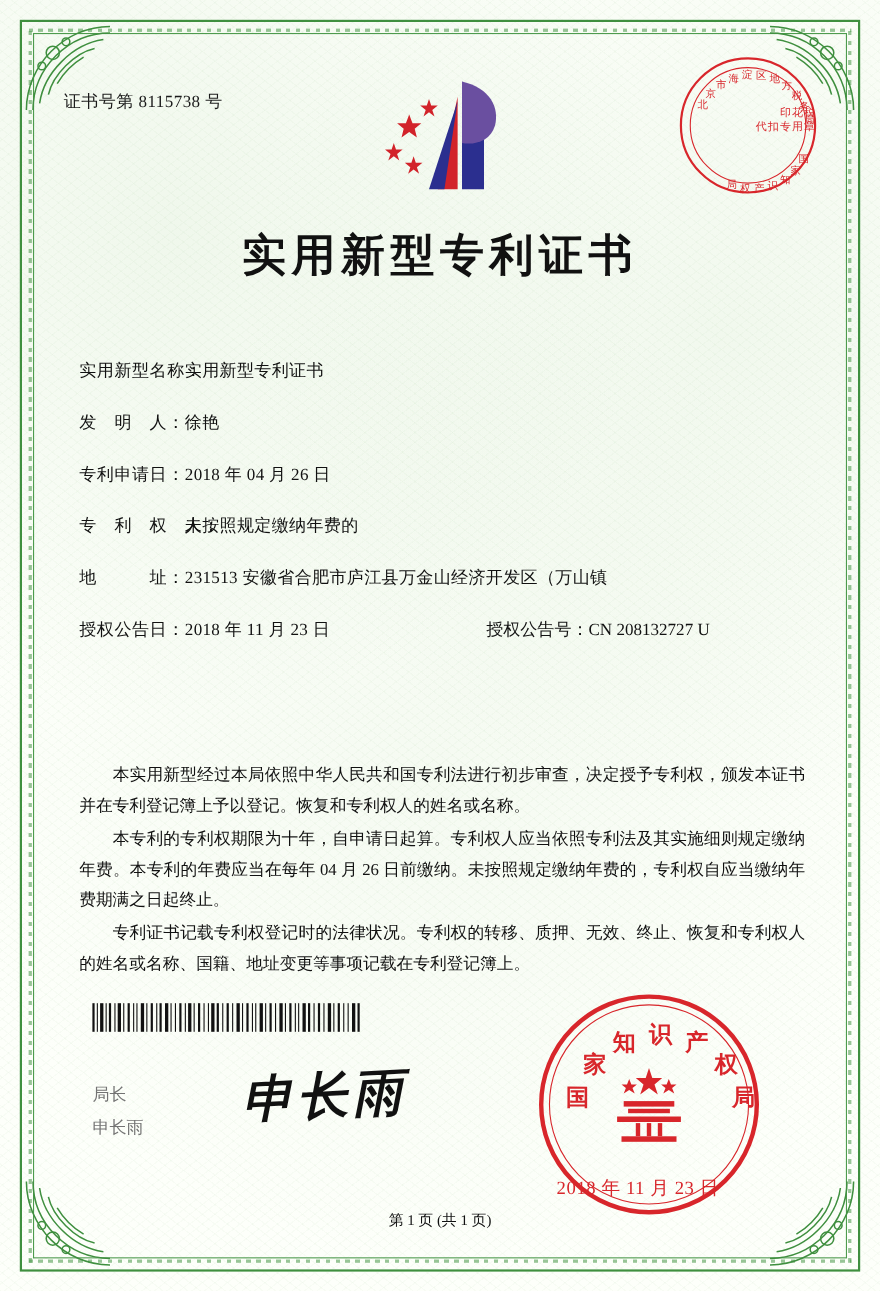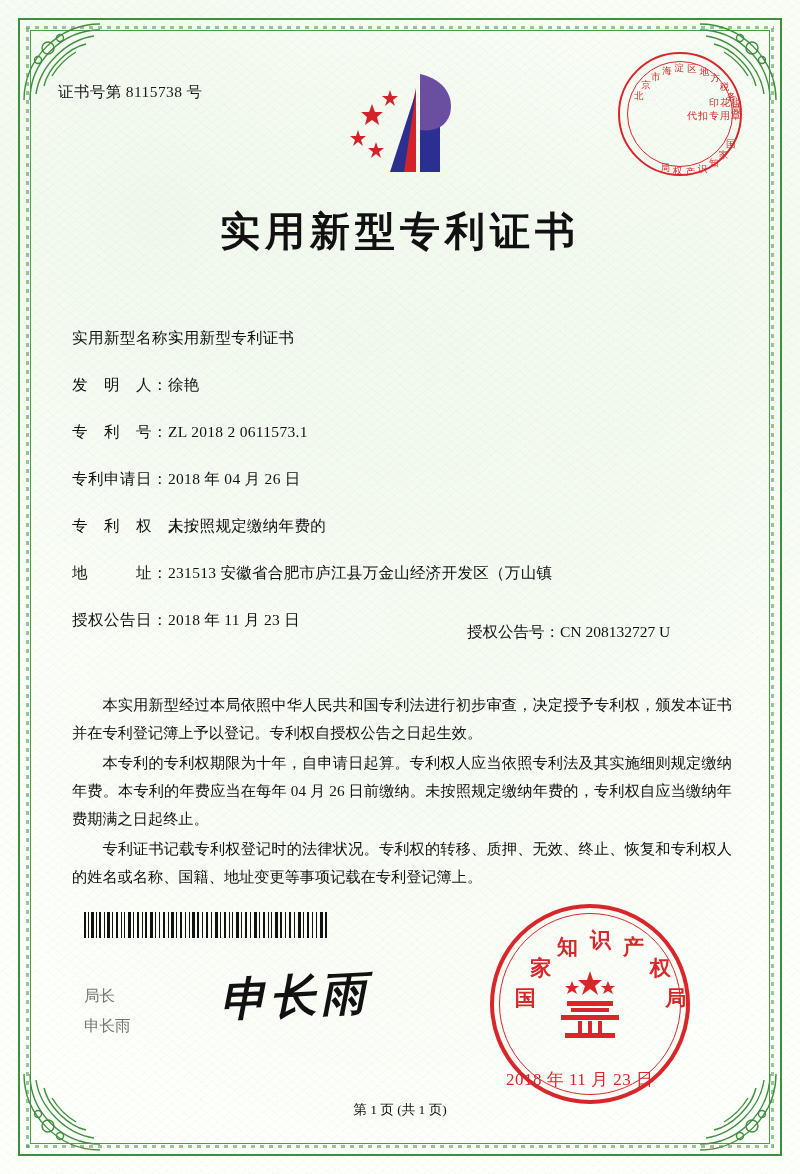--- a/index.html
+++ b/index.html
@@ -162,21 +162,21 @@
   .addr-second {
     display: block;
     margin-left: 96px;
     margin-top: 4px;
   }
   .pub-row {
     position: relative;
   }
   .pub-right {
     position: absolute;
-    left: 395px; top: 0; margin-top: 12px;
+    left: 370px; top: 0;
   }
 
   .paras {
     position: absolute;
     left: 22px; top: 645px;
     width: 660px;
     font-size: 15.2px;
     line-height: 28px;
     color: #111;
     text-align: justify;
@@ -386,41 +386,38 @@
     <div class="title">实用新型专利证书</div>
 
     <div class="fields">
       <div class="field-row">
         <span class="label">实用新型名称：</span><span class="value">实用新型专利证书</span>
       </div>
       <div class="field-row">
         <span class="label">发　明　人：</span><span class="value">徐艳</span>
       </div>
       <div class="field-row">
-        <span class="label">专　利　号：</span><span class="value">ZL 2018 2 0611573.1</span>
-      </div>
-      <div class="field-row">
         <span class="label">专利申请日：</span><span class="value">2018 年 04 月 26 日</span>
       </div>
       <div class="field-row">
         <span class="label">专　利　权　人：</span><span class="value">未按照规定缴纳年费的</span>
       </div>
       <div class="field-row addr-wrap">
         <span class="label">地　　　址：</span><span class="value">231513 安徽省合肥市庐江县万金山经济开发区（万山镇</span>
       </div>
       <div class="field-row pub-row">
         <span class="label">授权公告日：</span><span class="value">2018 年 11 月 23 日</span>
         <span class="pub-right">
           <span>授权公告号：</span><span>CN 208132727 U</span>
         </span>
       </div>
     </div>
 
     <div class="paras">
-      <p>本实用新型经过本局依照中华人民共和国专利法进行初步审查，决定授予专利权，颁发本证书并在专利登记簿上予以登记。专利权自授权公告之日起生效。</p>
+      <p>本实用新型经过本局依照中华人民共和国专利法进行初步审查，决定授予专利权，颁发本证书并在专利登记簿上予以登记。恢复和专利权人的姓名或名称。</p>
       <p>本专利的专利权期限为十年，自申请日起算。专利权人应当依照专利法及其实施细则规定缴纳年费。本专利的年费应当在每年 04 月 26 日前缴纳。未按照规定缴纳年费的，专利权自应当缴纳年费期满之日起终止。</p>
       <p>专利证书记载专利权登记时的法律状况。专利权的转移、质押、无效、终止、恢复和专利权人的姓名或名称、国籍、地址变更等事项记载在专利登记簿上。</p>
     </div>
 
     <div class="barcode">
       <i style="left:0px;width:2px"></i>
         <i style="left:4px;width:1px"></i>
         <i style="left:7px;width:3px"></i>
       <i style="left:12px;width:1px"></i>
         <i style="left:15px;width:2px"></i>

